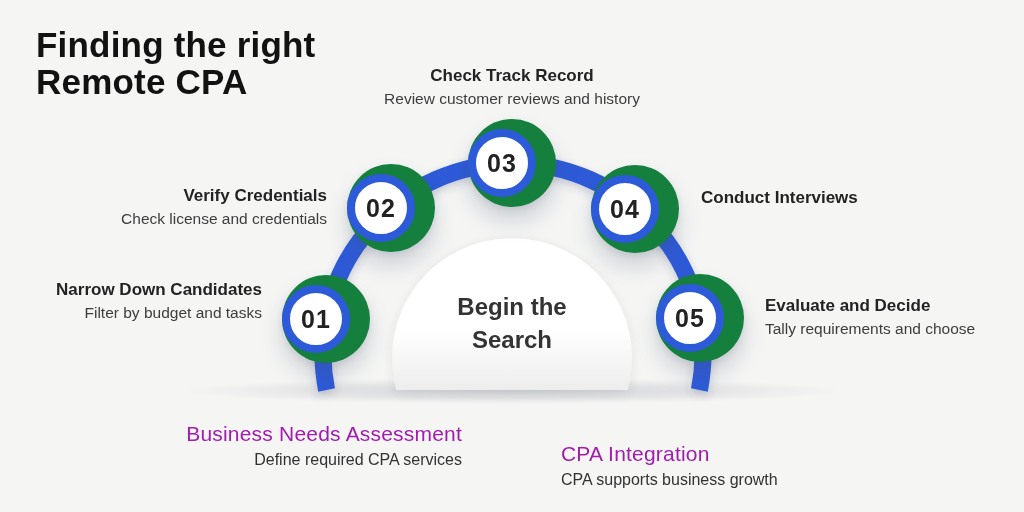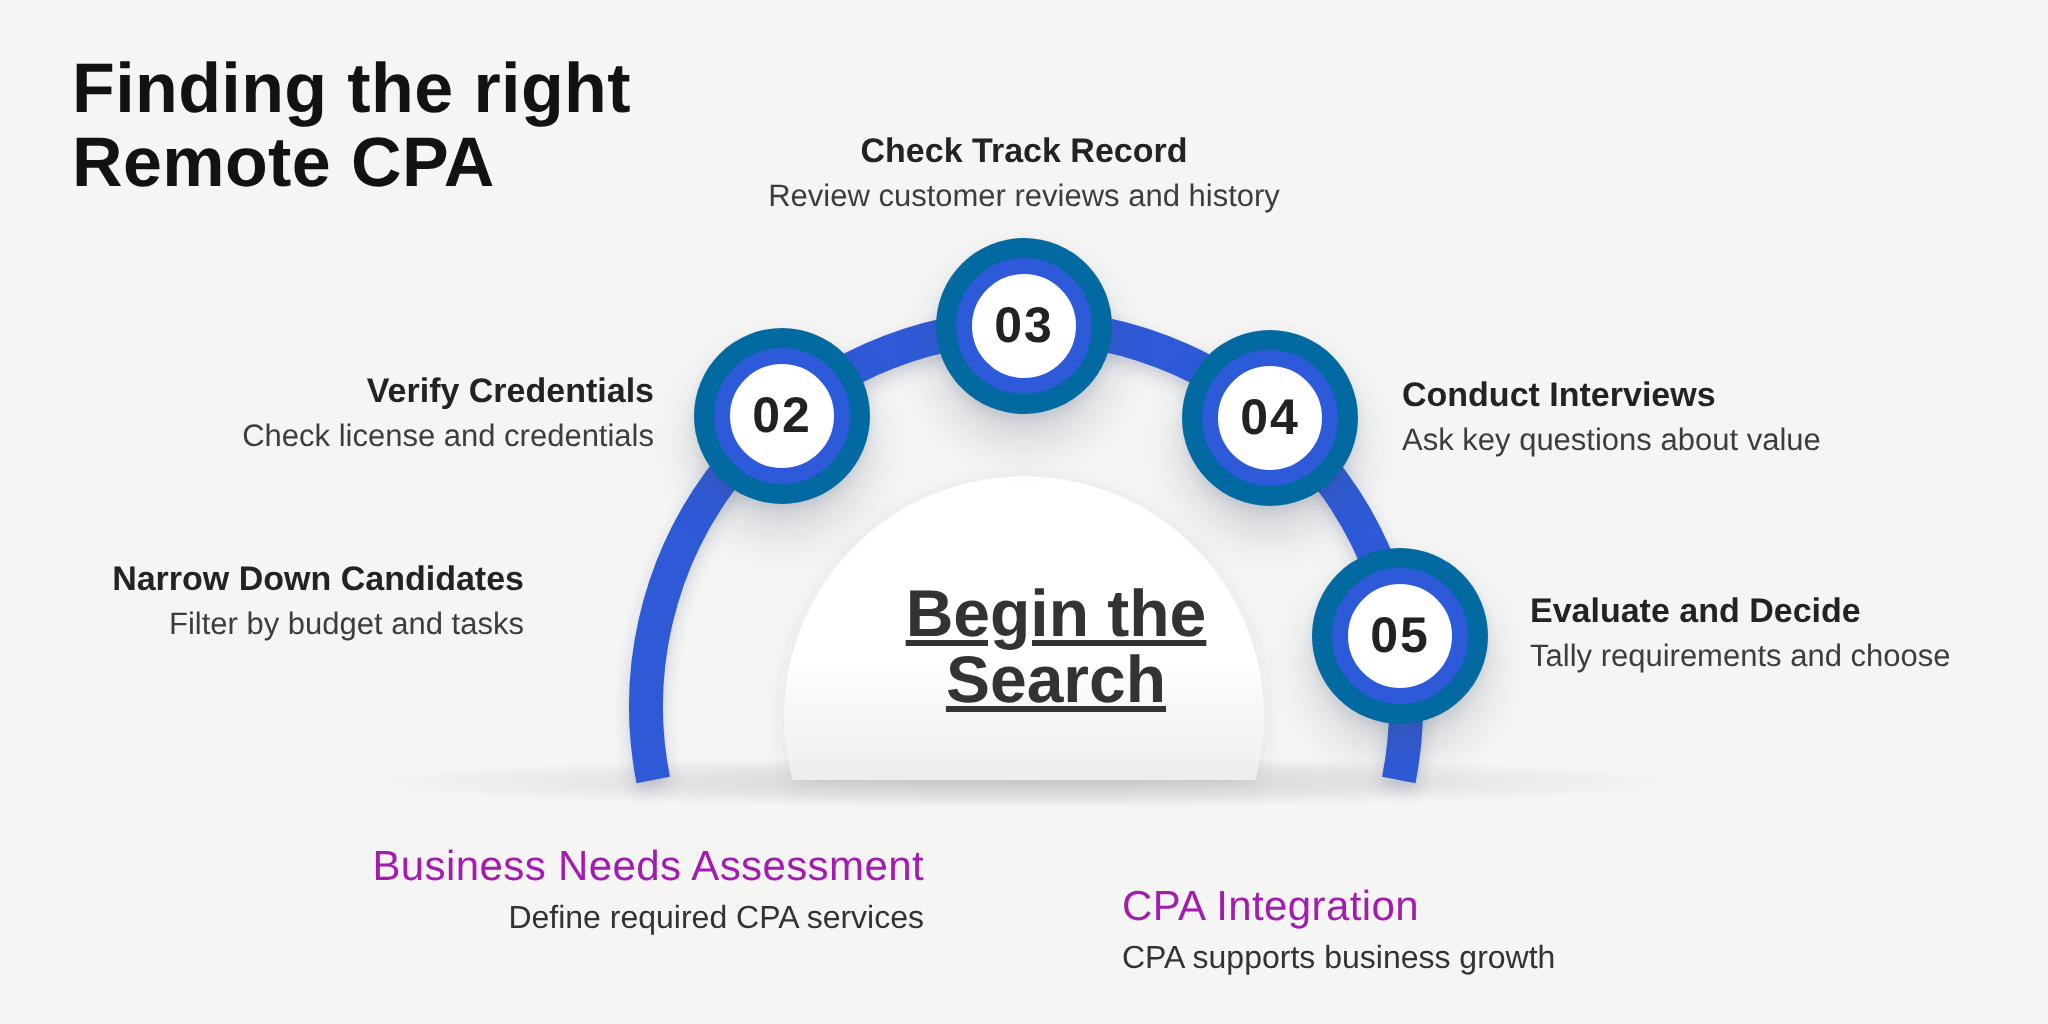--- a/index.html
+++ b/index.html
@@ -26,25 +26,25 @@
     color: #121212;
     line-height: 37px;
     letter-spacing: 0.2px;
   }
 
   .node {
     position: absolute;
     width: 88px;
     height: 88px;
     border-radius: 50%;
-    background: #0369a1;
+    background: #15803d;
     box-shadow: 0 14px 22px rgba(70, 80, 110, 0.22), 0 3px 6px rgba(70, 80, 110, 0.10);
     display: flex;
     align-items: center;
-    justify-content: center;
+    justify-content: flex-start;
   }
   .node-ring {
     width: 68px;
     height: 68px;
     border-radius: 50%;
     border: 8px solid #2d5ad8;
     background: #ffffff;
     display: flex;
     align-items: center;
     justify-content: center;
@@ -56,29 +56,28 @@
     letter-spacing: 1px;
   }
   .node-1 { left: 282px; top: 275px; }
   .node-2 { left: 347px; top: 164px; }
   .node-3 { left: 468px; top: 119px; }
   .node-4 { left: 591px; top: 165px; }
   .node-5 { left: 656px; top: 274px; }
 
   .center-label {
     position: absolute;
-    left: 448px;
+    left: 432px;
     top: 290px;
     width: 160px;
     text-align: center;
-    font-size: 33px;
+    font-size: 24px;
     font-weight: 700;
     color: #333333;
     line-height: 33px;
-    text-decoration: underline;
   }
 
   .step-label { position: absolute; }
   .step-label .t { font-size: 17px; font-weight: 700; color: #232323; }
   .step-label .d { font-size: 15.5px; color: #3d3d3d; margin-top: 4px; }
   .align-right  { text-align: right; }
   .align-center { text-align: center; }
   .align-left   { text-align: left; }
   .label-1 { right: 762px; top: 280px; }
   .label-2 { right: 697px; top: 186px; }
@@ -124,20 +123,25 @@
     <path d="M 396.3 390 A 120 120 0 1 1 627.7 390 Z" fill="url(#domeGrad)" filter="url(#domeShadow)"></path>
   </svg>
 
   <div class="main-title">
     <div>Finding the right</div>
     <div>Remote CPA</div>
   </div>
 
   <div class="center-label">Begin the Search</div>
 
+  <div class="node node-1">
+    <div class="node-ring">
+      <span class="node-number">01</span>
+    </div>
+  </div>
   <div class="node node-2">
     <div class="node-ring">
       <span class="node-number">02</span>
     </div>
   </div>
   <div class="node node-3">
     <div class="node-ring">
       <span class="node-number">03</span>
     </div>
   </div>
@@ -159,21 +163,20 @@
   <div class="step-label align-center label-3">
     <div class="t">Check Track Record</div>
     <div class="d">Review customer reviews and history</div>
   </div>
   <div class="step-label align-right label-2">
     <div class="t">Verify Credentials</div>
     <div class="d">Check license and credentials</div>
   </div>
   <div class="step-label align-left label-4">
     <div class="t">Conduct Interviews</div>
-    <div class="d">Ask key questions about value</div>
   </div>
   <div class="step-label align-left label-5">
     <div class="t">Evaluate and Decide</div>
     <div class="d">Tally requirements and choose</div>
   </div>
 
   <div class="footer-block footer-left">
     <div class="t">Business Needs Assessment</div>
     <div class="d">Define required CPA services</div>
   </div>

